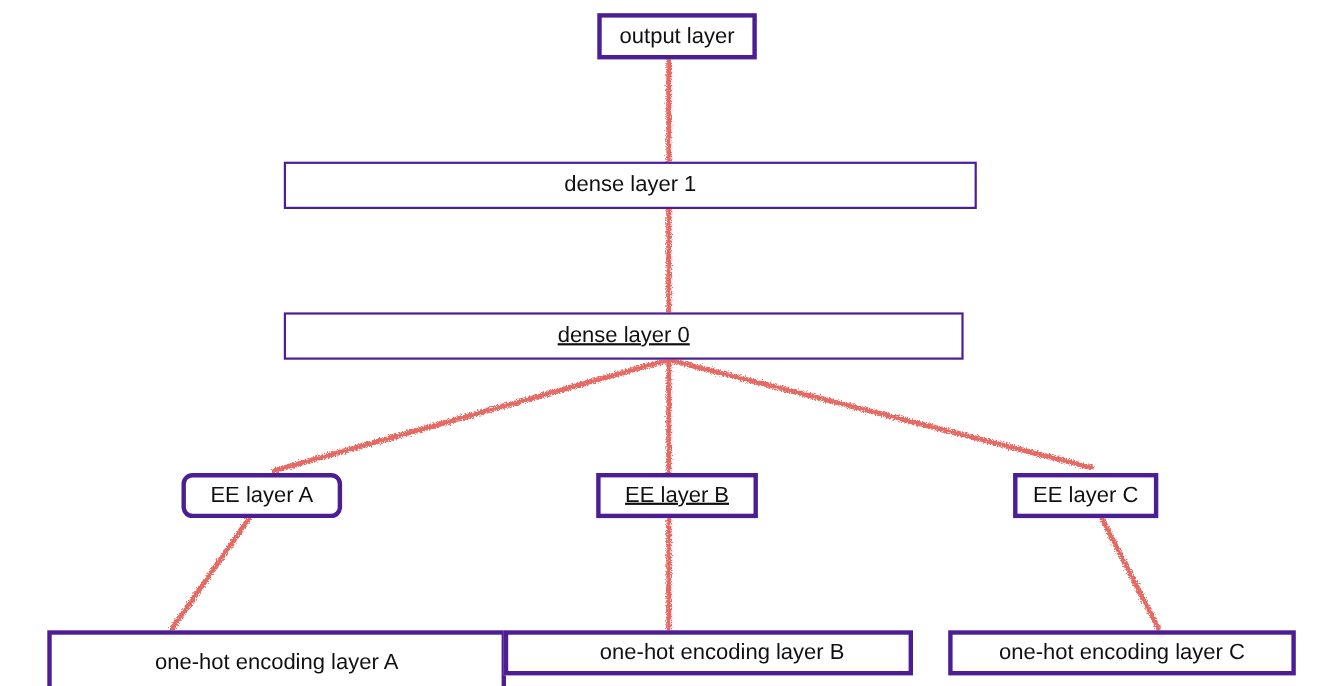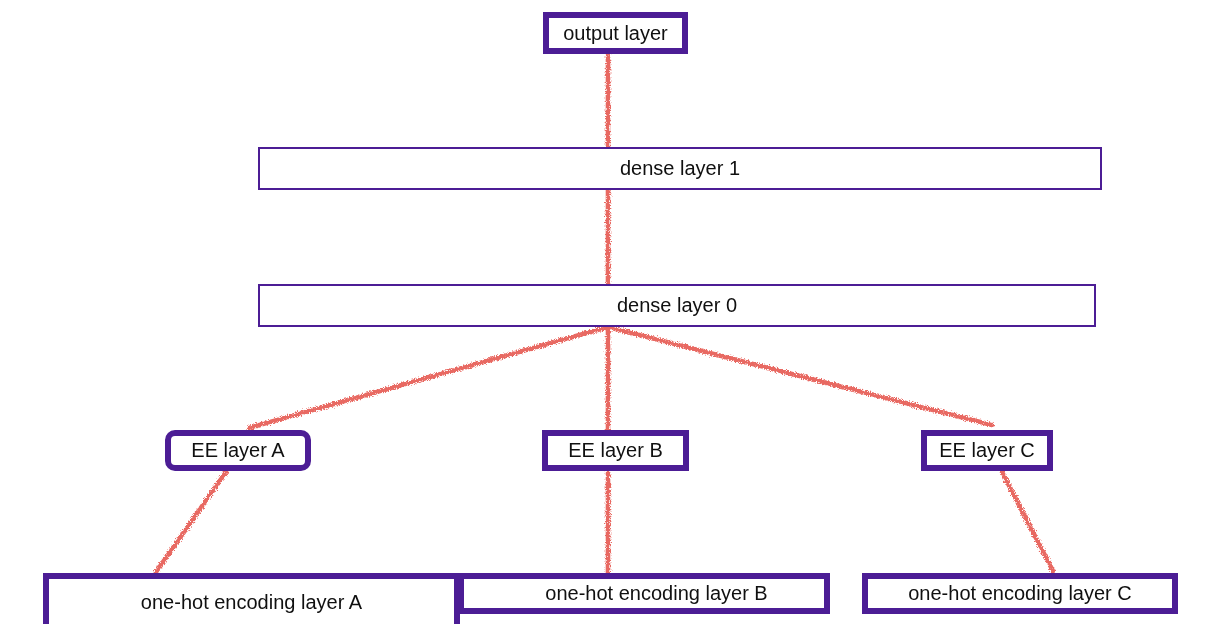--- a/index.html
+++ b/index.html
@@ -21,34 +21,34 @@
     left: 0;
     top: 0;
   }
   .node {
     position: absolute;
     display: flex;
     align-items: center;
     justify-content: center;
     box-sizing: border-box;
     background: #ffffff;
-    border: 6px solid #4c1d95;
+    border: 4px solid #4c1d95;
     color: #101010;
     font-size: 20px;
     white-space: nowrap;
   }
   .node.wide {
     border-width: 2.5px;
   }
   
   #n-output   { left: 543px; top: 12px;  width: 145px; height: 42px; }
-  #n-dense1   { left: 258px; top: 147px; width: 844px; height: 43px; }
-  #n-dense0   { left: 258px; top: 284px; width: 838px; height: 43px; }
+  #n-dense1   { left: 258px; top: 147px; width: 630px; height: 43px; }
+  #n-dense0   { left: 258px; top: 284px; width: 618px; height: 43px; text-decoration: underline; }
   #n-eea      { left: 165px; top: 430px; width: 146px; height: 41px; border-radius: 10px; }
-  #n-eeb      { left: 542px; top: 430px; width: 147px; height: 41px; }
+  #n-eeb      { left: 542px; top: 430px; width: 147px; height: 41px; text-decoration: underline; }
   #n-eec      { left: 921px; top: 430px; width: 132px; height: 41px; }
   #n-onehota  { left: 11px;  top: 573px; width: 417px; height: 58px; margin-left: 32px; }
   #n-onehotb  { left: 458px; top: 573px; width: 372px; height: 41px; padding-left: 25px; }
   #n-onehotc  { left: 862px; top: 573px; width: 316px; height: 41px; }
 </style>
 </head>
 <body>
 
 <div class="canvas">
 

